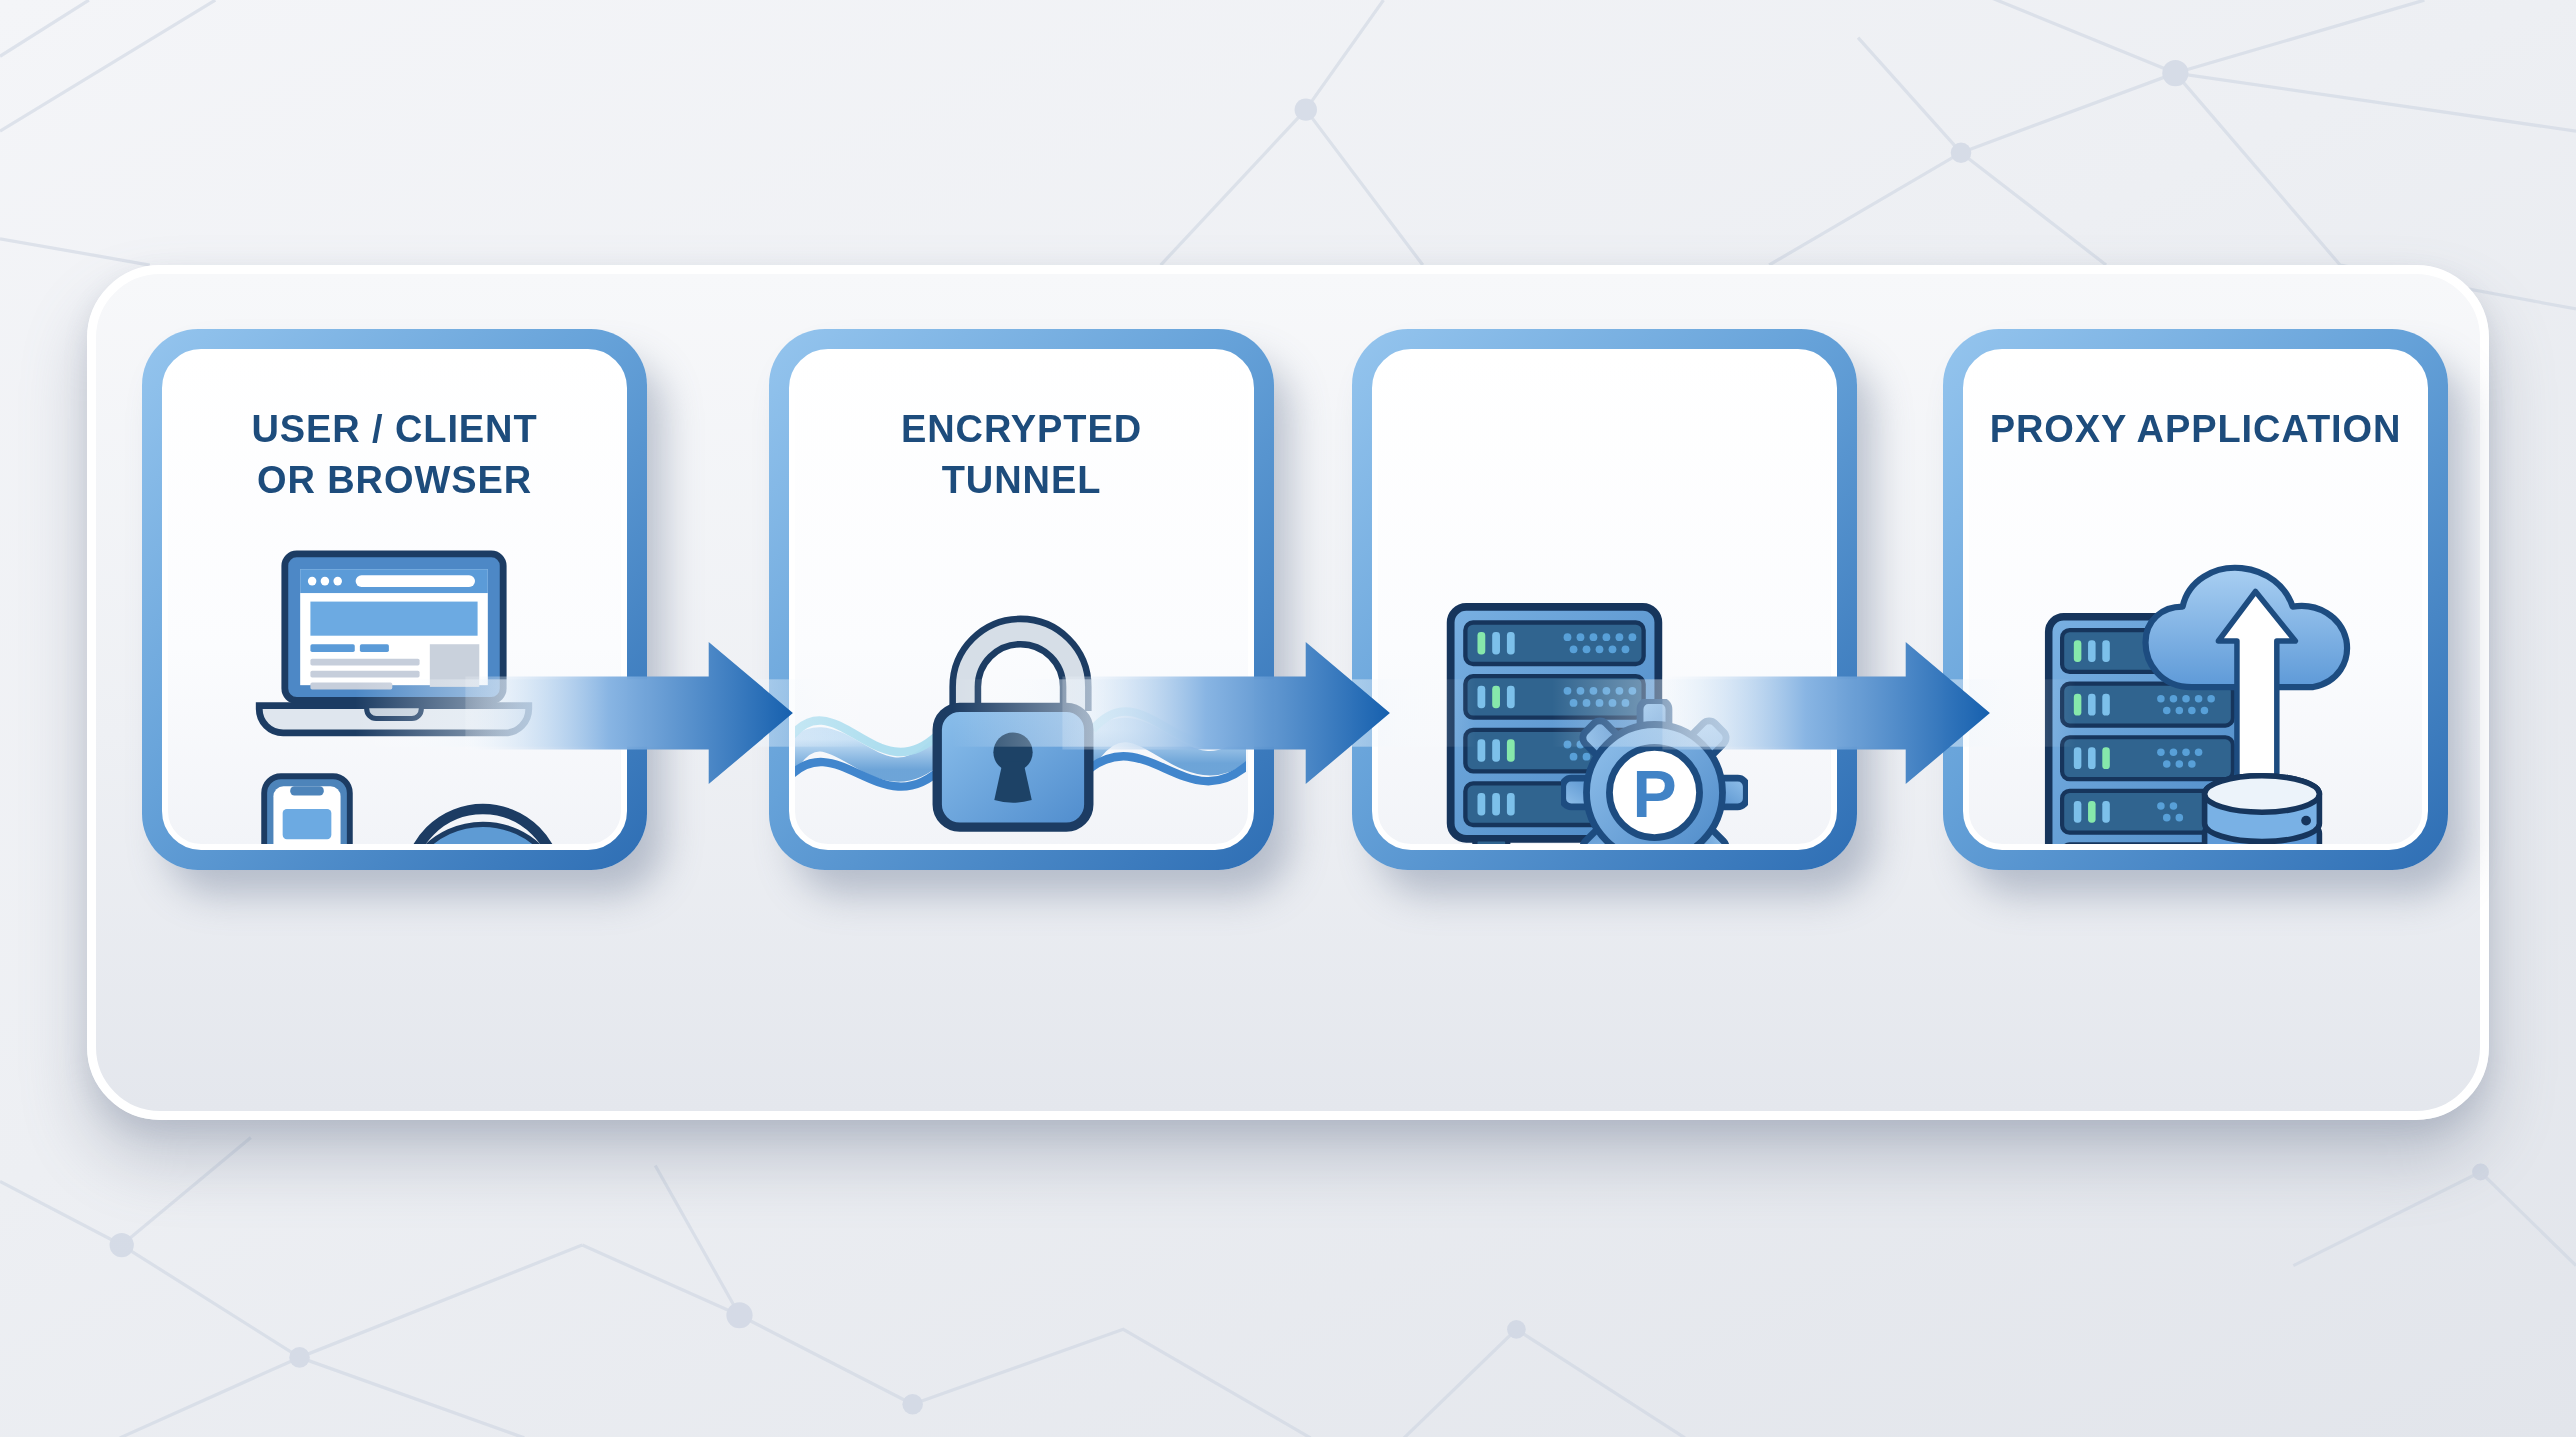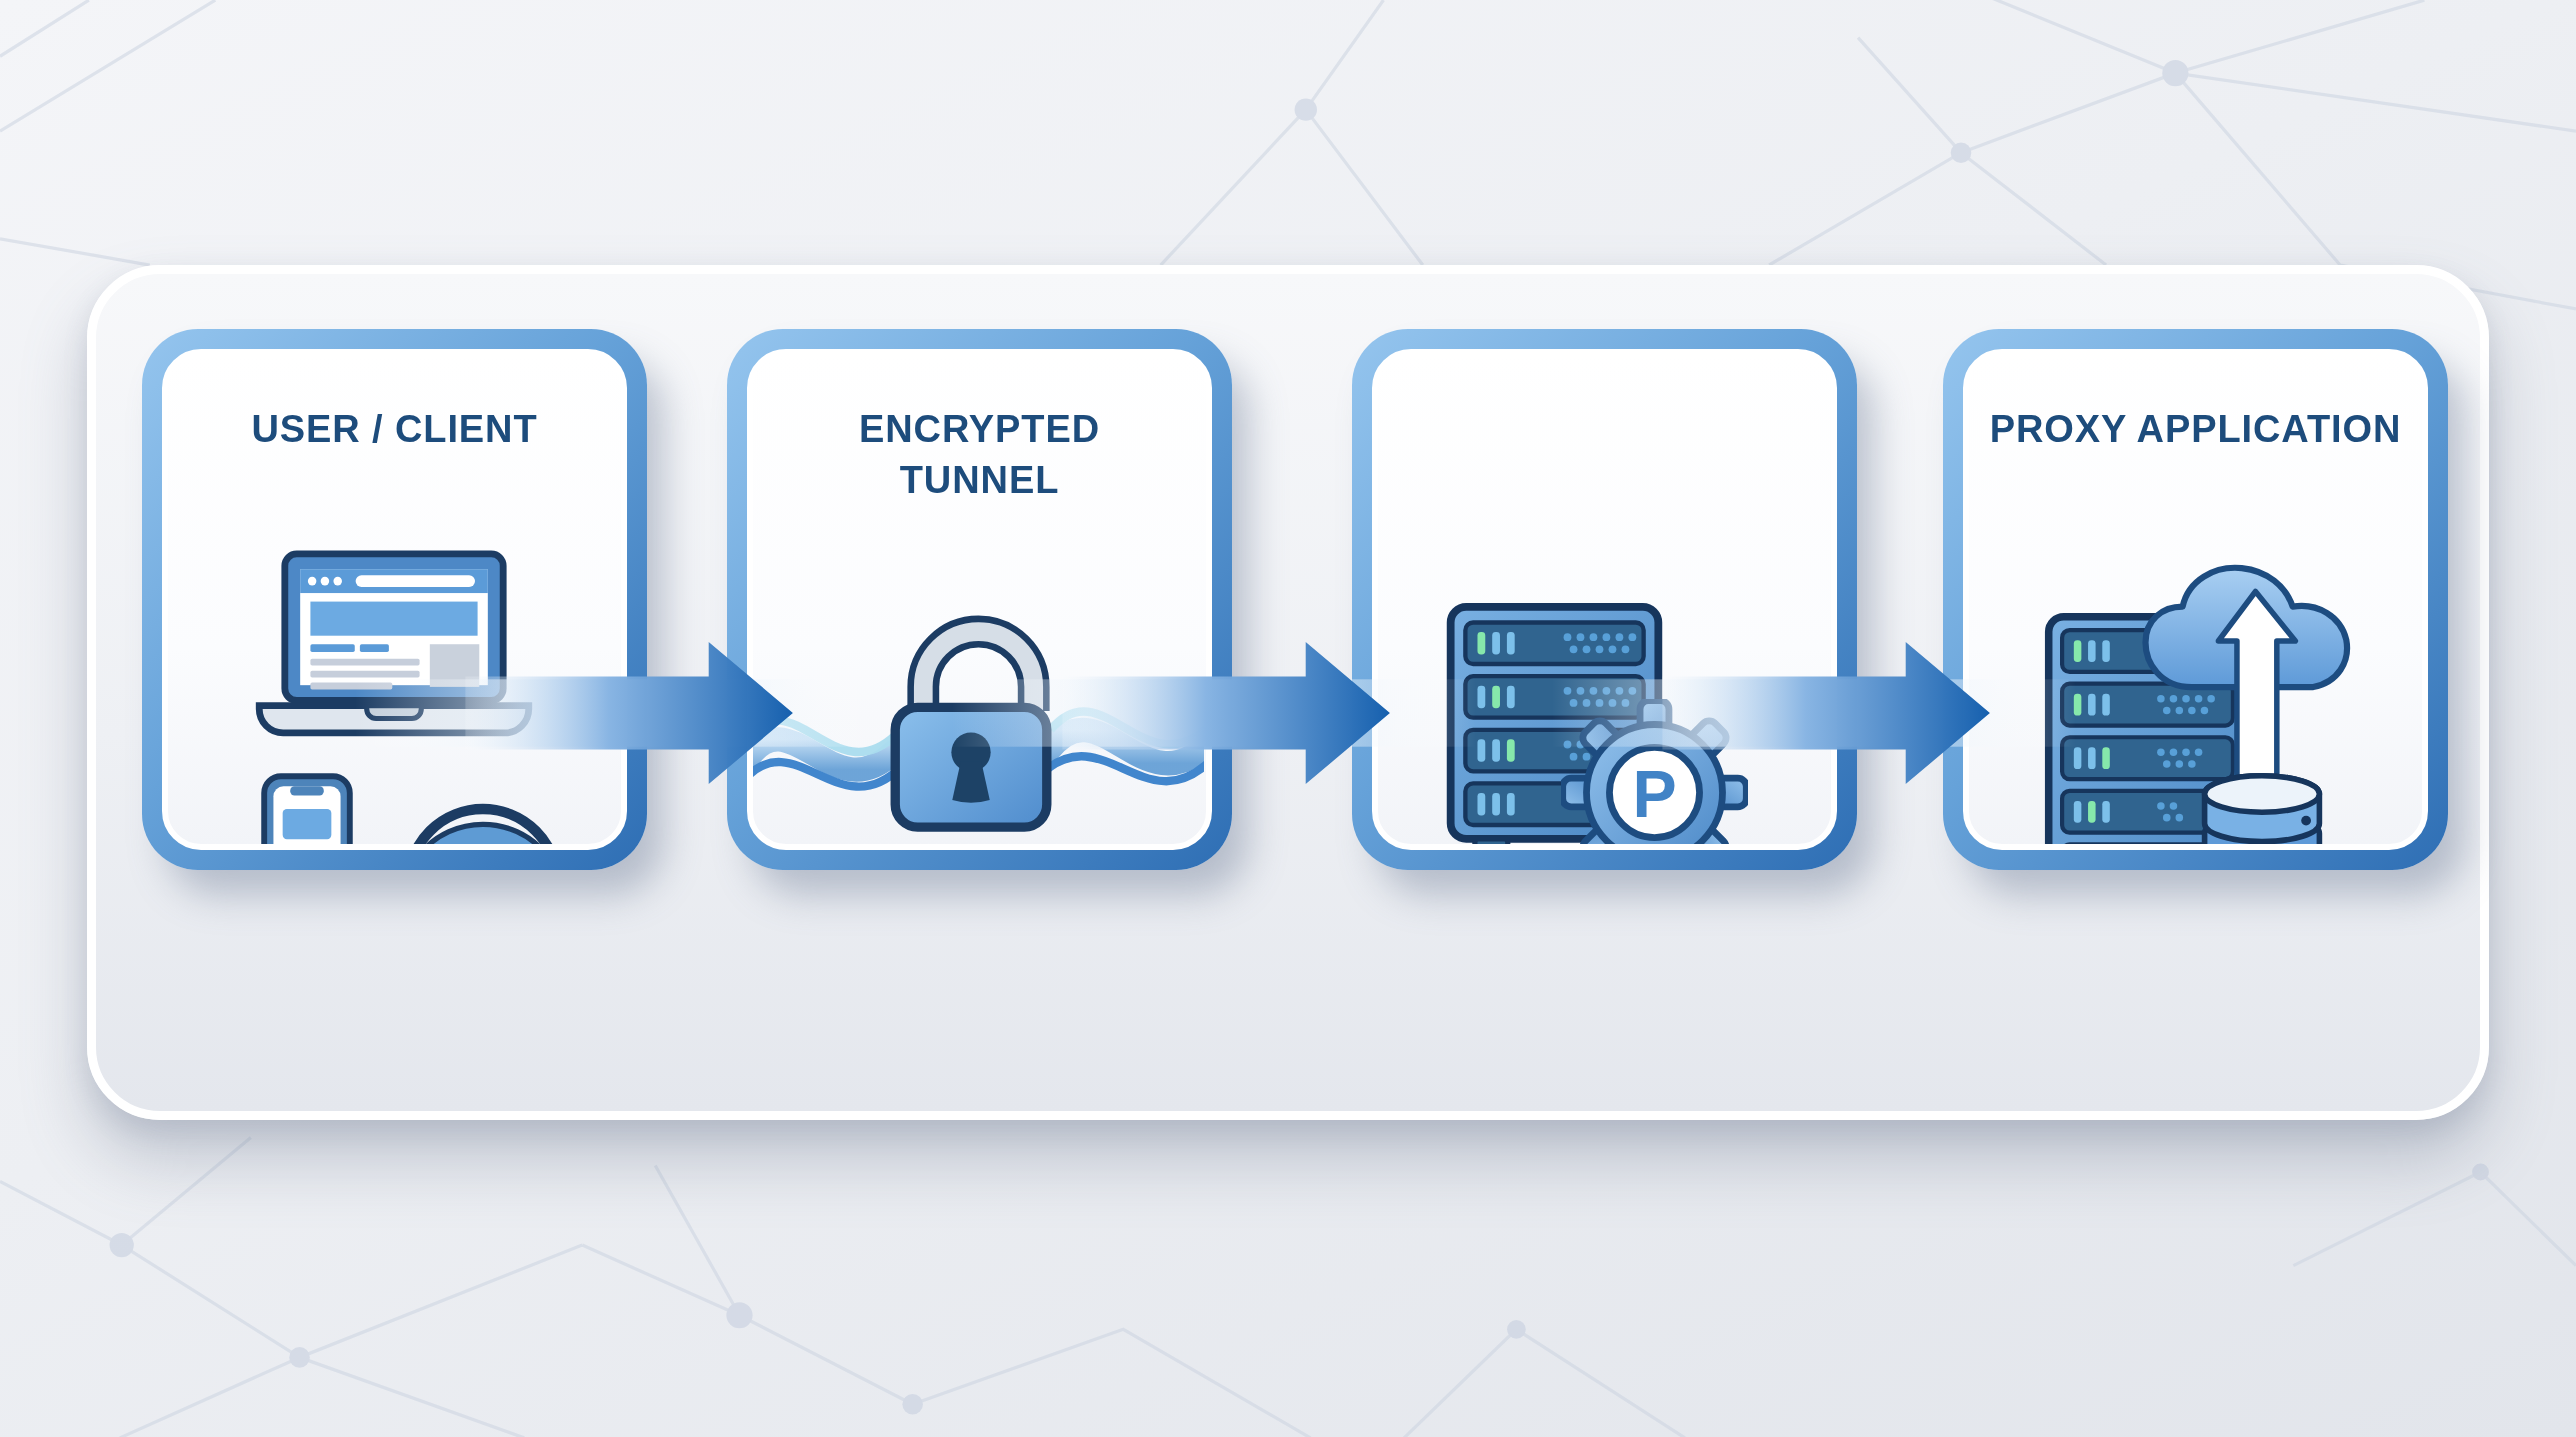--- a/index.html
+++ b/index.html
@@ -96,20 +96,21 @@
         <circle cx="2650" cy="1252" r="9"></circle>
     </g>
   </svg>
 
   <div class="panel"></div>
 
   <div class="card" style="left:142px">
     <div class="card-inner">
       <h2 class="card-title">
         <span>USER / CLIENT</span>
+        <span>OR BROWSER</span>
       </h2>
 
       <svg class="icon" style="left:81px;top:192px;width:290px" viewBox="0 0 340 235">
         <rect x="42" y="8" width="256" height="172" rx="14" fill="#4d88c6" stroke="#1c3c63" stroke-width="8"></rect>
         <rect x="60" y="26" width="220" height="136" fill="#ffffff"></rect>
         <rect x="60" y="26" width="220" height="28" fill="#5b9bd8"></rect>
         <circle cx="74" cy="40" r="5" fill="#ffffff"></circle>
           <circle cx="89" cy="40" r="5" fill="#ffffff"></circle>
           <circle cx="104" cy="40" r="5" fill="#ffffff"></circle>
         <rect x="125" y="33" width="140" height="14" rx="7" fill="#ffffff"></rect>
@@ -142,21 +143,21 @@
         <rect x="36" y="112" width="13" height="44" rx="6" fill="#dde5ee"></rect>
         <rect x="161" y="102" width="46" height="64" rx="16" fill="#5e9bd4" stroke="#1c3c63" stroke-width="7"></rect>
         <rect x="166" y="112" width="13" height="44" rx="6" fill="#dde5ee"></rect>
         <path d="M178,166 C 170,186 142,192 118,186" stroke="#1c3c63" stroke-width="14" fill="none"></path>
         <path d="M178,166 C 170,186 142,192 118,186" stroke="#5e9bd4" stroke-width="6" fill="none"></path>
         <rect x="96" y="177" width="30" height="17" rx="8" fill="#5e9bd4" stroke="#1c3c63" stroke-width="6"></rect>
       </svg>
     </div>
   </div>
 
-  <div class="card" style="left:727px">
+  <div class="card" style="left:769px">
     <div class="card-inner">
       <h2 class="card-title">
         <span>ENCRYPTED</span>
         <span>TUNNEL</span>
       </h2>
 
       <svg class="icon" style="left:0;top:255px;width:451px" viewBox="0 0 482 300">
         <g>
           <path d="M-8,162 C 40,88 84,216 150,152" stroke="url(#waveGrad)" stroke-width="26" fill="none" stroke-linecap="round" opacity="0.9"></path>
           <path d="M-8,140 C 42,70 86,196 152,134" stroke="#aadcee" stroke-width="9" fill="none" opacity="0.95"></path>

